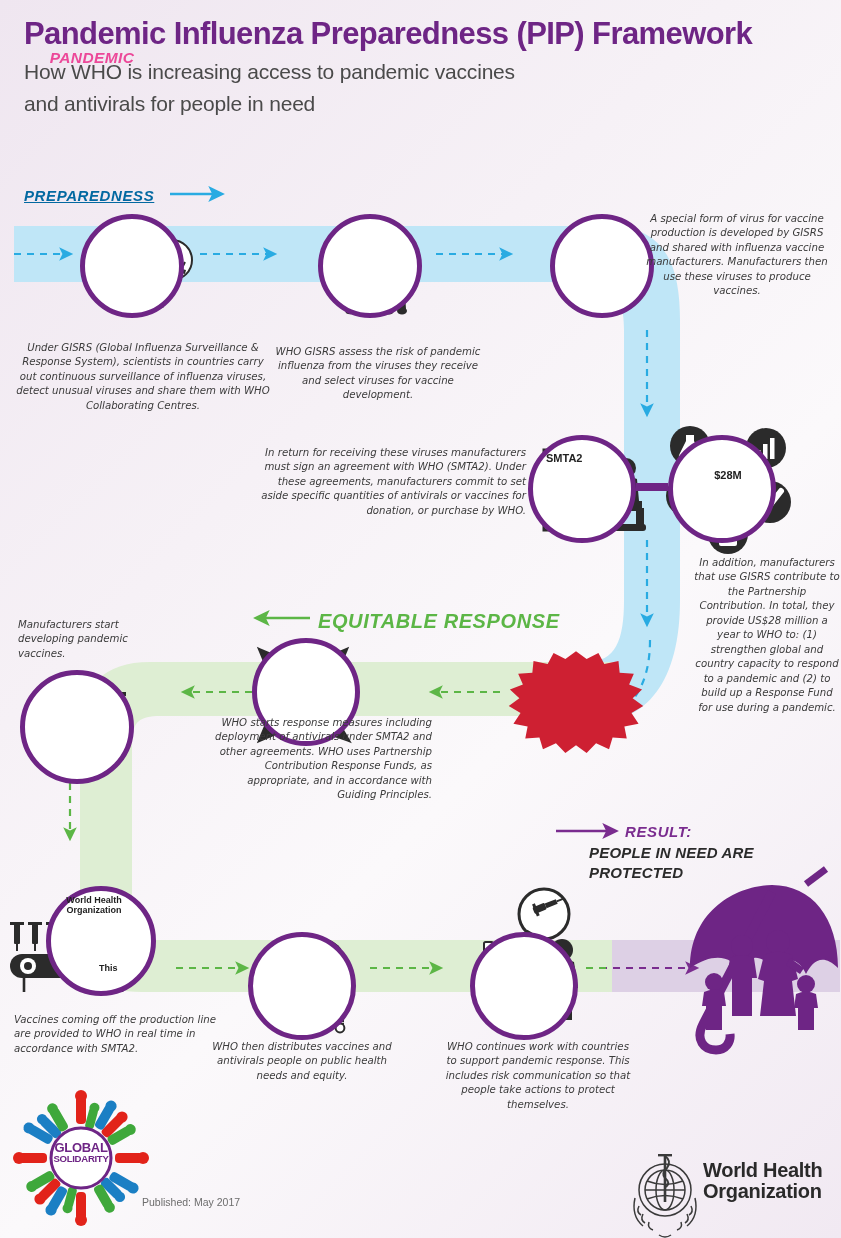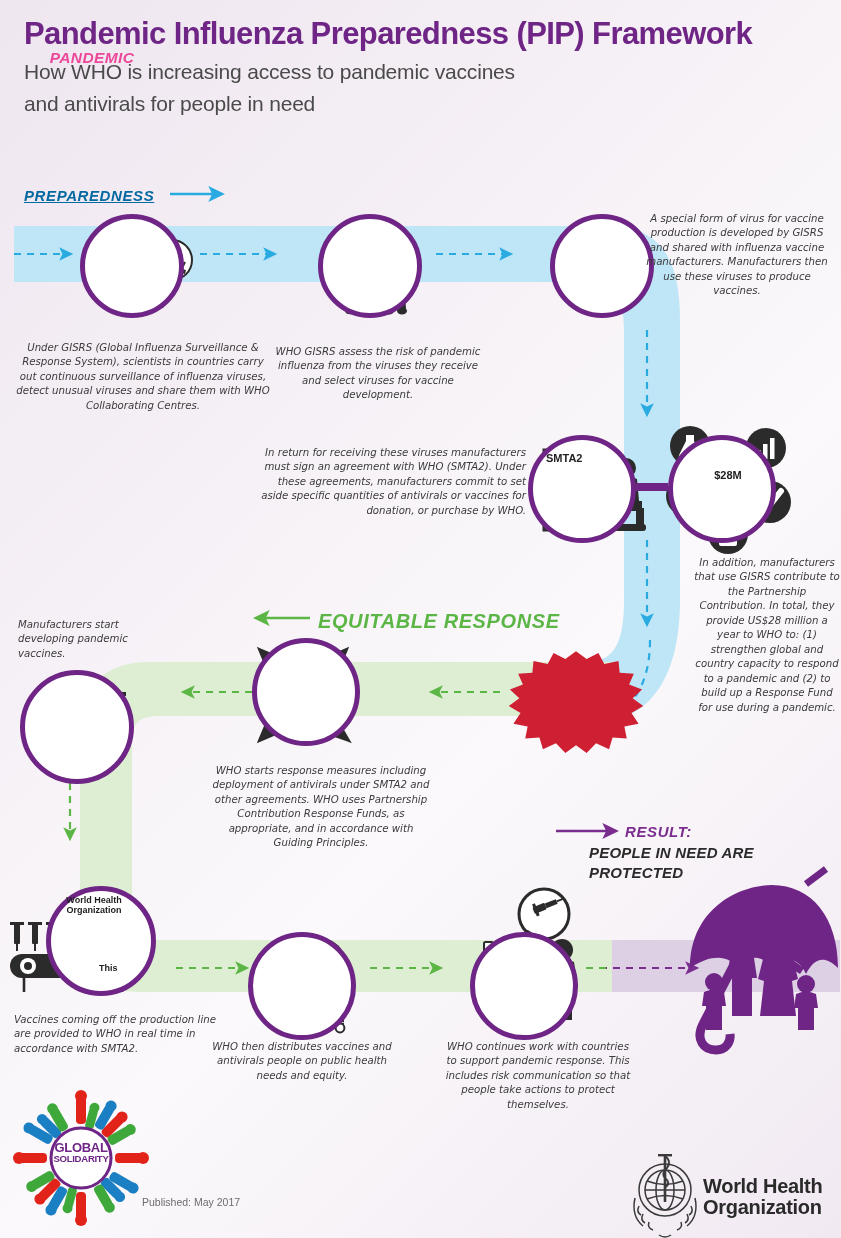--- a/index.html
+++ b/index.html
@@ -46,21 +46,21 @@
   .cap.c{text-align:center;}
   .cap.r{text-align:right;}
   .cap.l{text-align:left;}
 
   #cap1{left:14px; top:341px; width:258px;}
   #cap2{left:272px; top:345px; width:212px;}
   #cap3{left:640px; top:212px; width:194px;}
   #cap4{left:252px; top:446px; width:274px;}
   #cap5{left:694px; top:556px; width:146px;}
   #cap6{left:18px; top:618px; width:160px;}
-  #cap7{left:210px; top:764px; width:222px;}
+  #cap7{left:210px; top:716px; width:222px;text-align:right;}
   #cap8{left:14px; top:1013px; width:208px;}
   #cap9{left:212px; top:1040px; width:180px;}
   #cap10{left:444px; top:1040px; width:188px;}
 
   
   .node{position:absolute; border-radius:50%; background:#ffffff;
         border:5px solid #6e2585; z-index:4; display:flex;
         align-items:center; justify-content:center; overflow:hidden;}
   #pandemic-text{
     position:absolute; left:0; top:0; width:136px; height:116px; z-index:6;
@@ -70,21 +70,20 @@
 
   
   #published{
     position:absolute; left:142px; top:1196px; z-index:6;
     font-size:10.5px; color:#6d6d6d;
   }
   #who-wordmark{
     position:absolute; left:703px; top:1160px; z-index:6;
     font-size:20px; font-weight:bold; color:#2a2a2a; line-height:1.06;
     letter-spacing:-0.3px;
-    margin-top:16px;
   }
   #gs-text{
     position:absolute; left:43px; top:1141px; width:76px; z-index:7; text-align:center;
     line-height:1.0;
   }
   #gs-text .l1{font-size:13px; font-weight:bold; color:#6e2585; letter-spacing:-0.3px;}
   #gs-text .l2{font-size:9.6px; font-weight:bold; color:#6e2585; letter-spacing:-0.3px;}
 
   
   .innerlabel{position:absolute; font-size:9px; font-weight:bold; color:#222;

